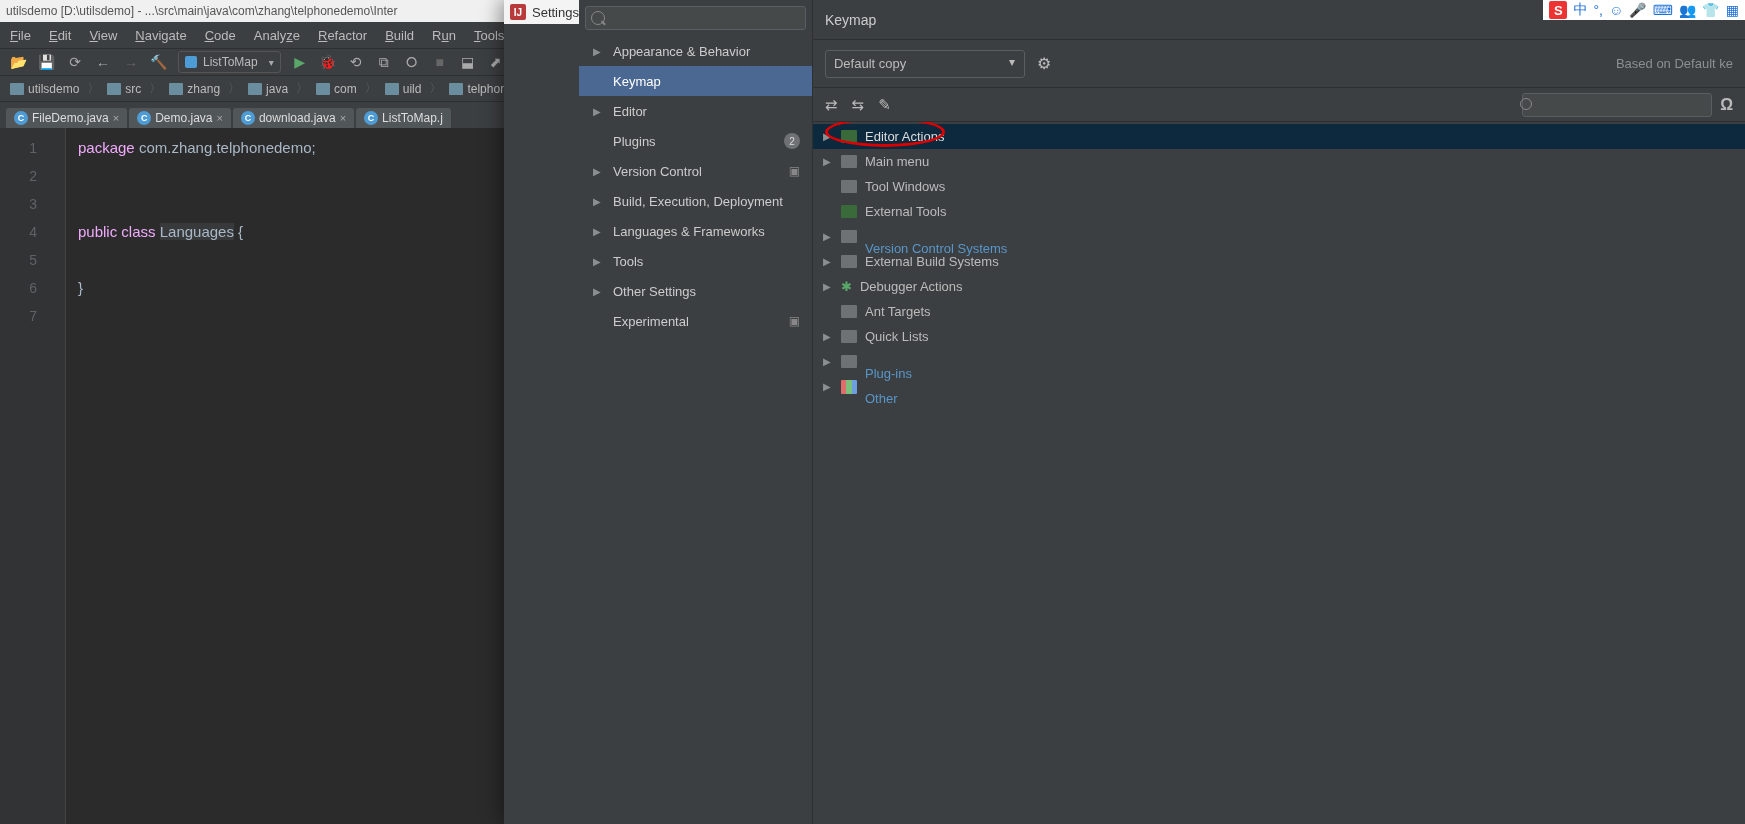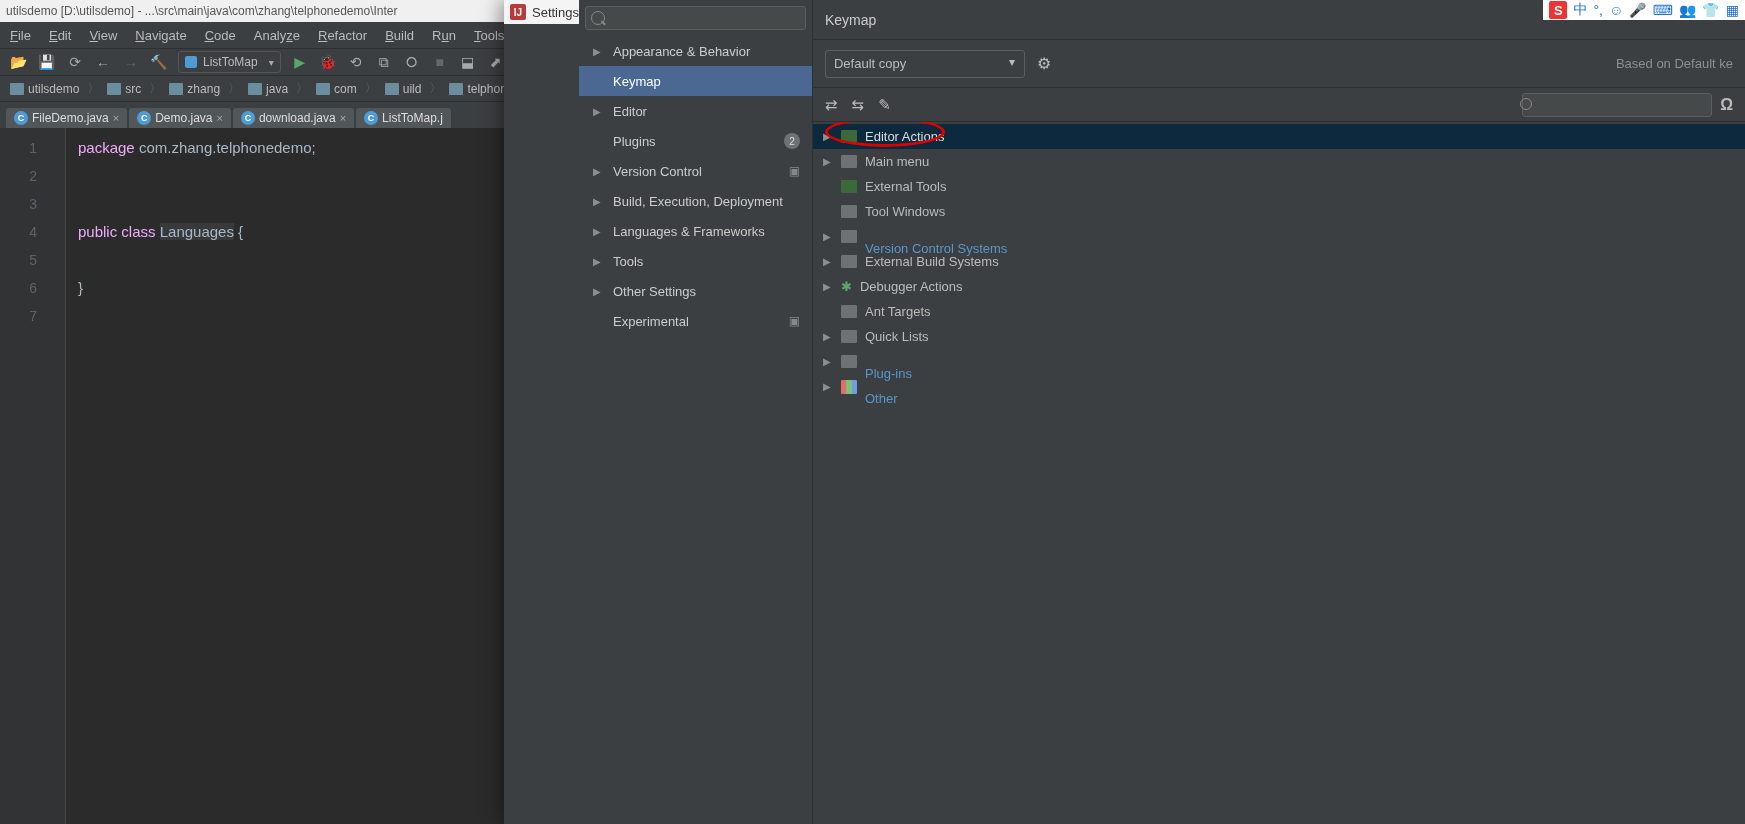--- a/index.html
+++ b/index.html
@@ -279,27 +279,27 @@
             <span class="fold-g"></span>
             <span>Editor Actions</span>
           </div>
         <div class="tree-row">
             <span class="arrow">▶</span>
             <span class="fold-i"></span>
             <span>Main menu</span>
           </div>
         <div class="tree-row">
             <span class="arrow" style="visibility:hidden">▶</span>
+            <span class="fold-i"></span>
+            <span>Tool Windows</span>
+          </div>
+        <div class="tree-row">
+            <span class="arrow" style="visibility:hidden">▶</span>
             <span class="fold-g"></span>
             <span>External Tools</span>
-          </div>
-        <div class="tree-row">
-            <span class="arrow" style="visibility:hidden">▶</span>
-            <span class="fold-i"></span>
-            <span>Tool Windows</span>
           </div>
         <div class="tree-row">
             <span class="arrow">▶</span>
             <span class="fold-i"></span>
             <span class="link">Version Control Systems</span>
           </div>
         <div class="tree-row">
             <span class="arrow">▶</span>
             <span class="fold-i"></span>
             <span>External Build Systems</span>

